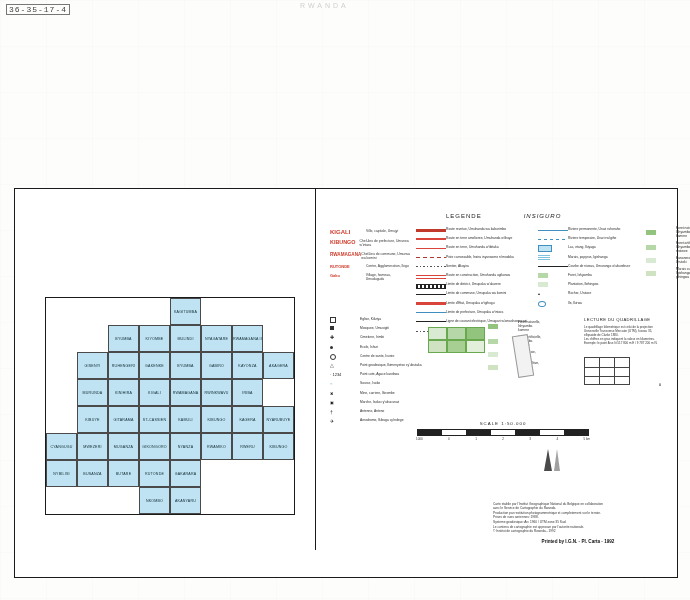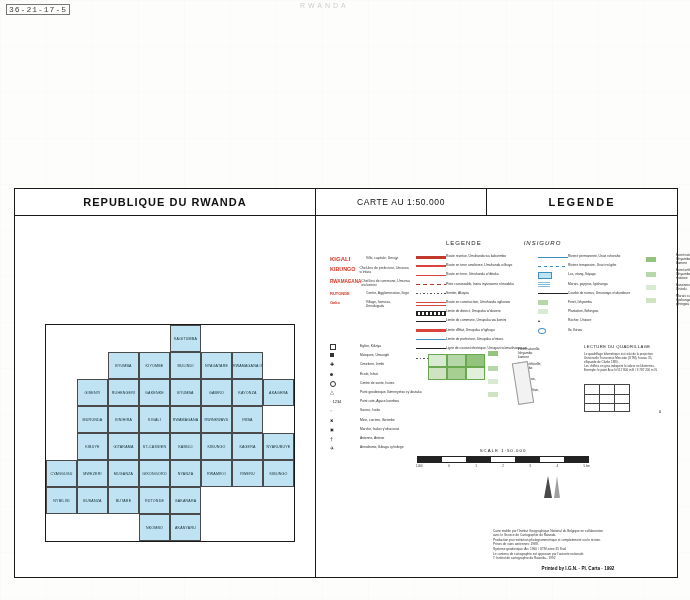--- a/index.html
+++ b/index.html
@@ -173,31 +173,26 @@
     position:absolute;right:14px;bottom:6px;width:170px;text-align:center;
     font-size:4.6px;font-weight:bold;color:#111;
   }
   .grid-note{position:absolute;right:16px;top:194px;font-size:3px;color:#444;}
 </style>
 </head>
 <body>
 
 <div class="paper"></div>
 <div class="corner-code">
-  <span class="box">36-21-17-5</span>
+  <span class="box">36-35-17-4</span>
 </div>
 <div class="edge-text" style="left:300px;top:2px;">RWANDA</div>
 
 <div class="sheet">
 
-  <div class="title-bar">
-    <div class="title-left">REPUBLIQUE  DU  RWANDA</div>
-    <div class="title-mid">CARTE AU 1:50.000</div>
-    <div class="title-right">LEGENDE</div>
-  </div>
 
   <div class="body-area">
     <div class="vdiv"></div>
 
     <div class="index-wrap">
       <div class="grid" id="index-grid">
           <div class="cell" style="left: 124px; top: 0px; width: 31px; height: 27px;">
             <span>KAGITUMBA</span>
           </div>
           <div class="cell" style="left: 62px; top: 27px; width: 31px; height: 27px;">

